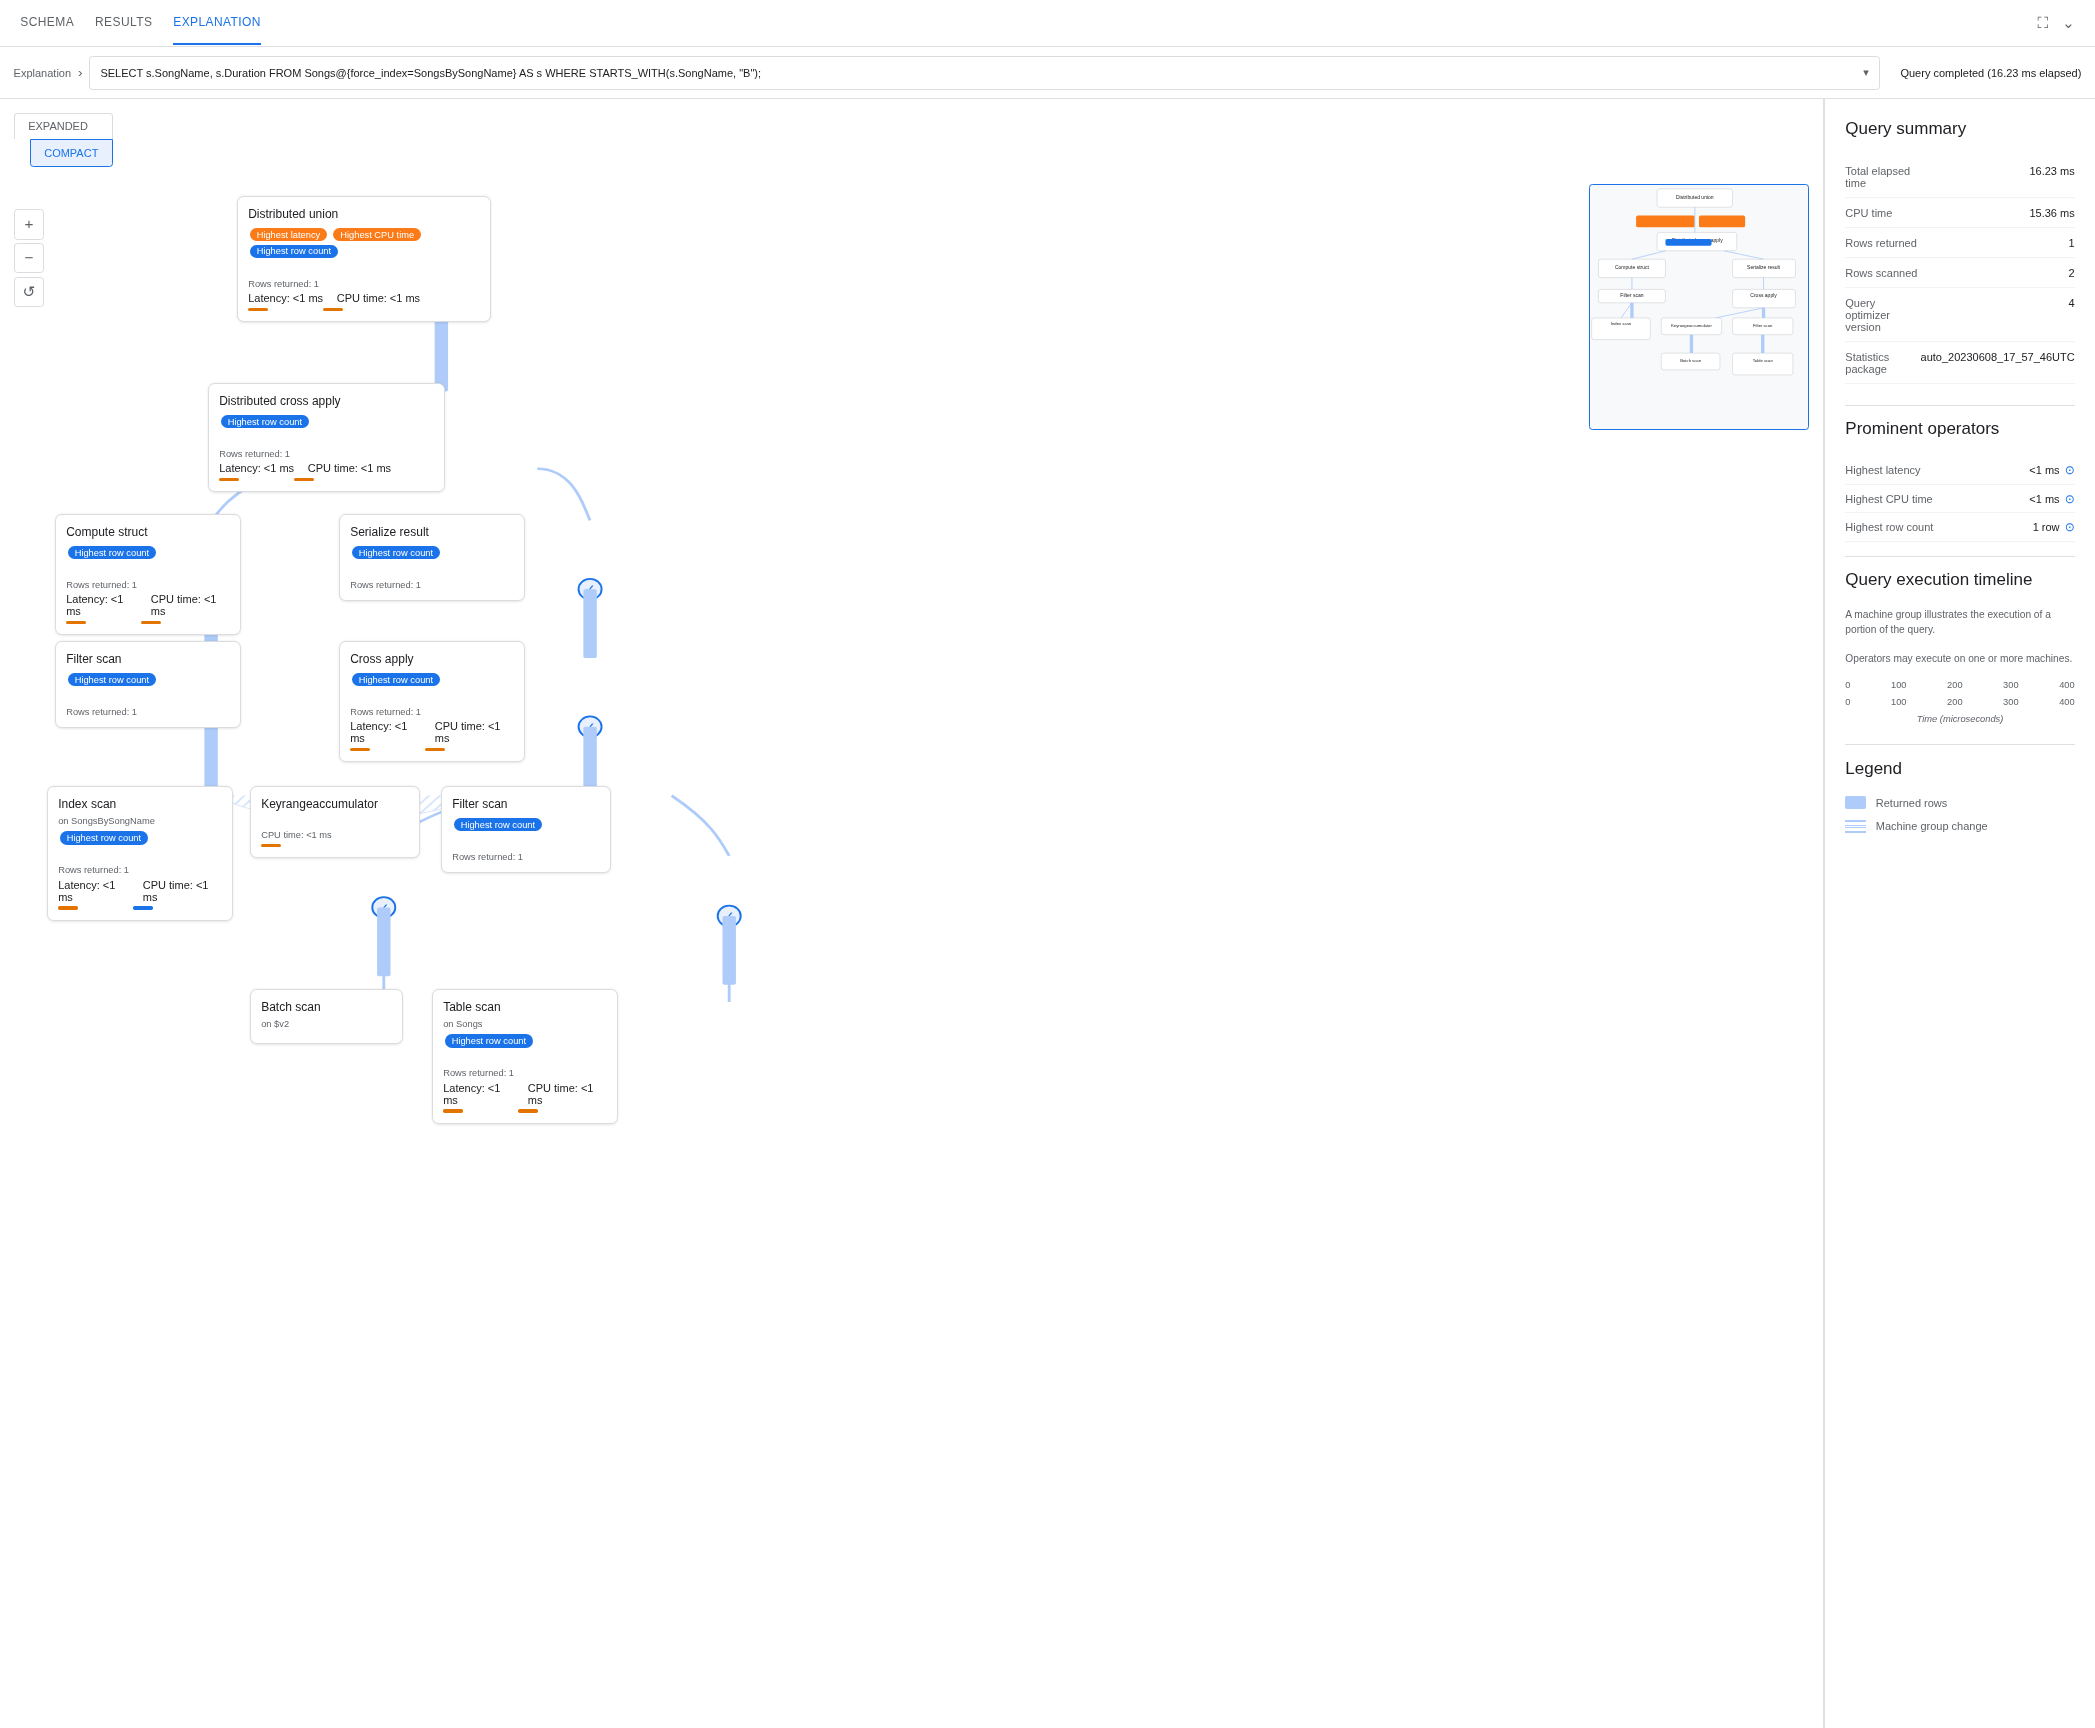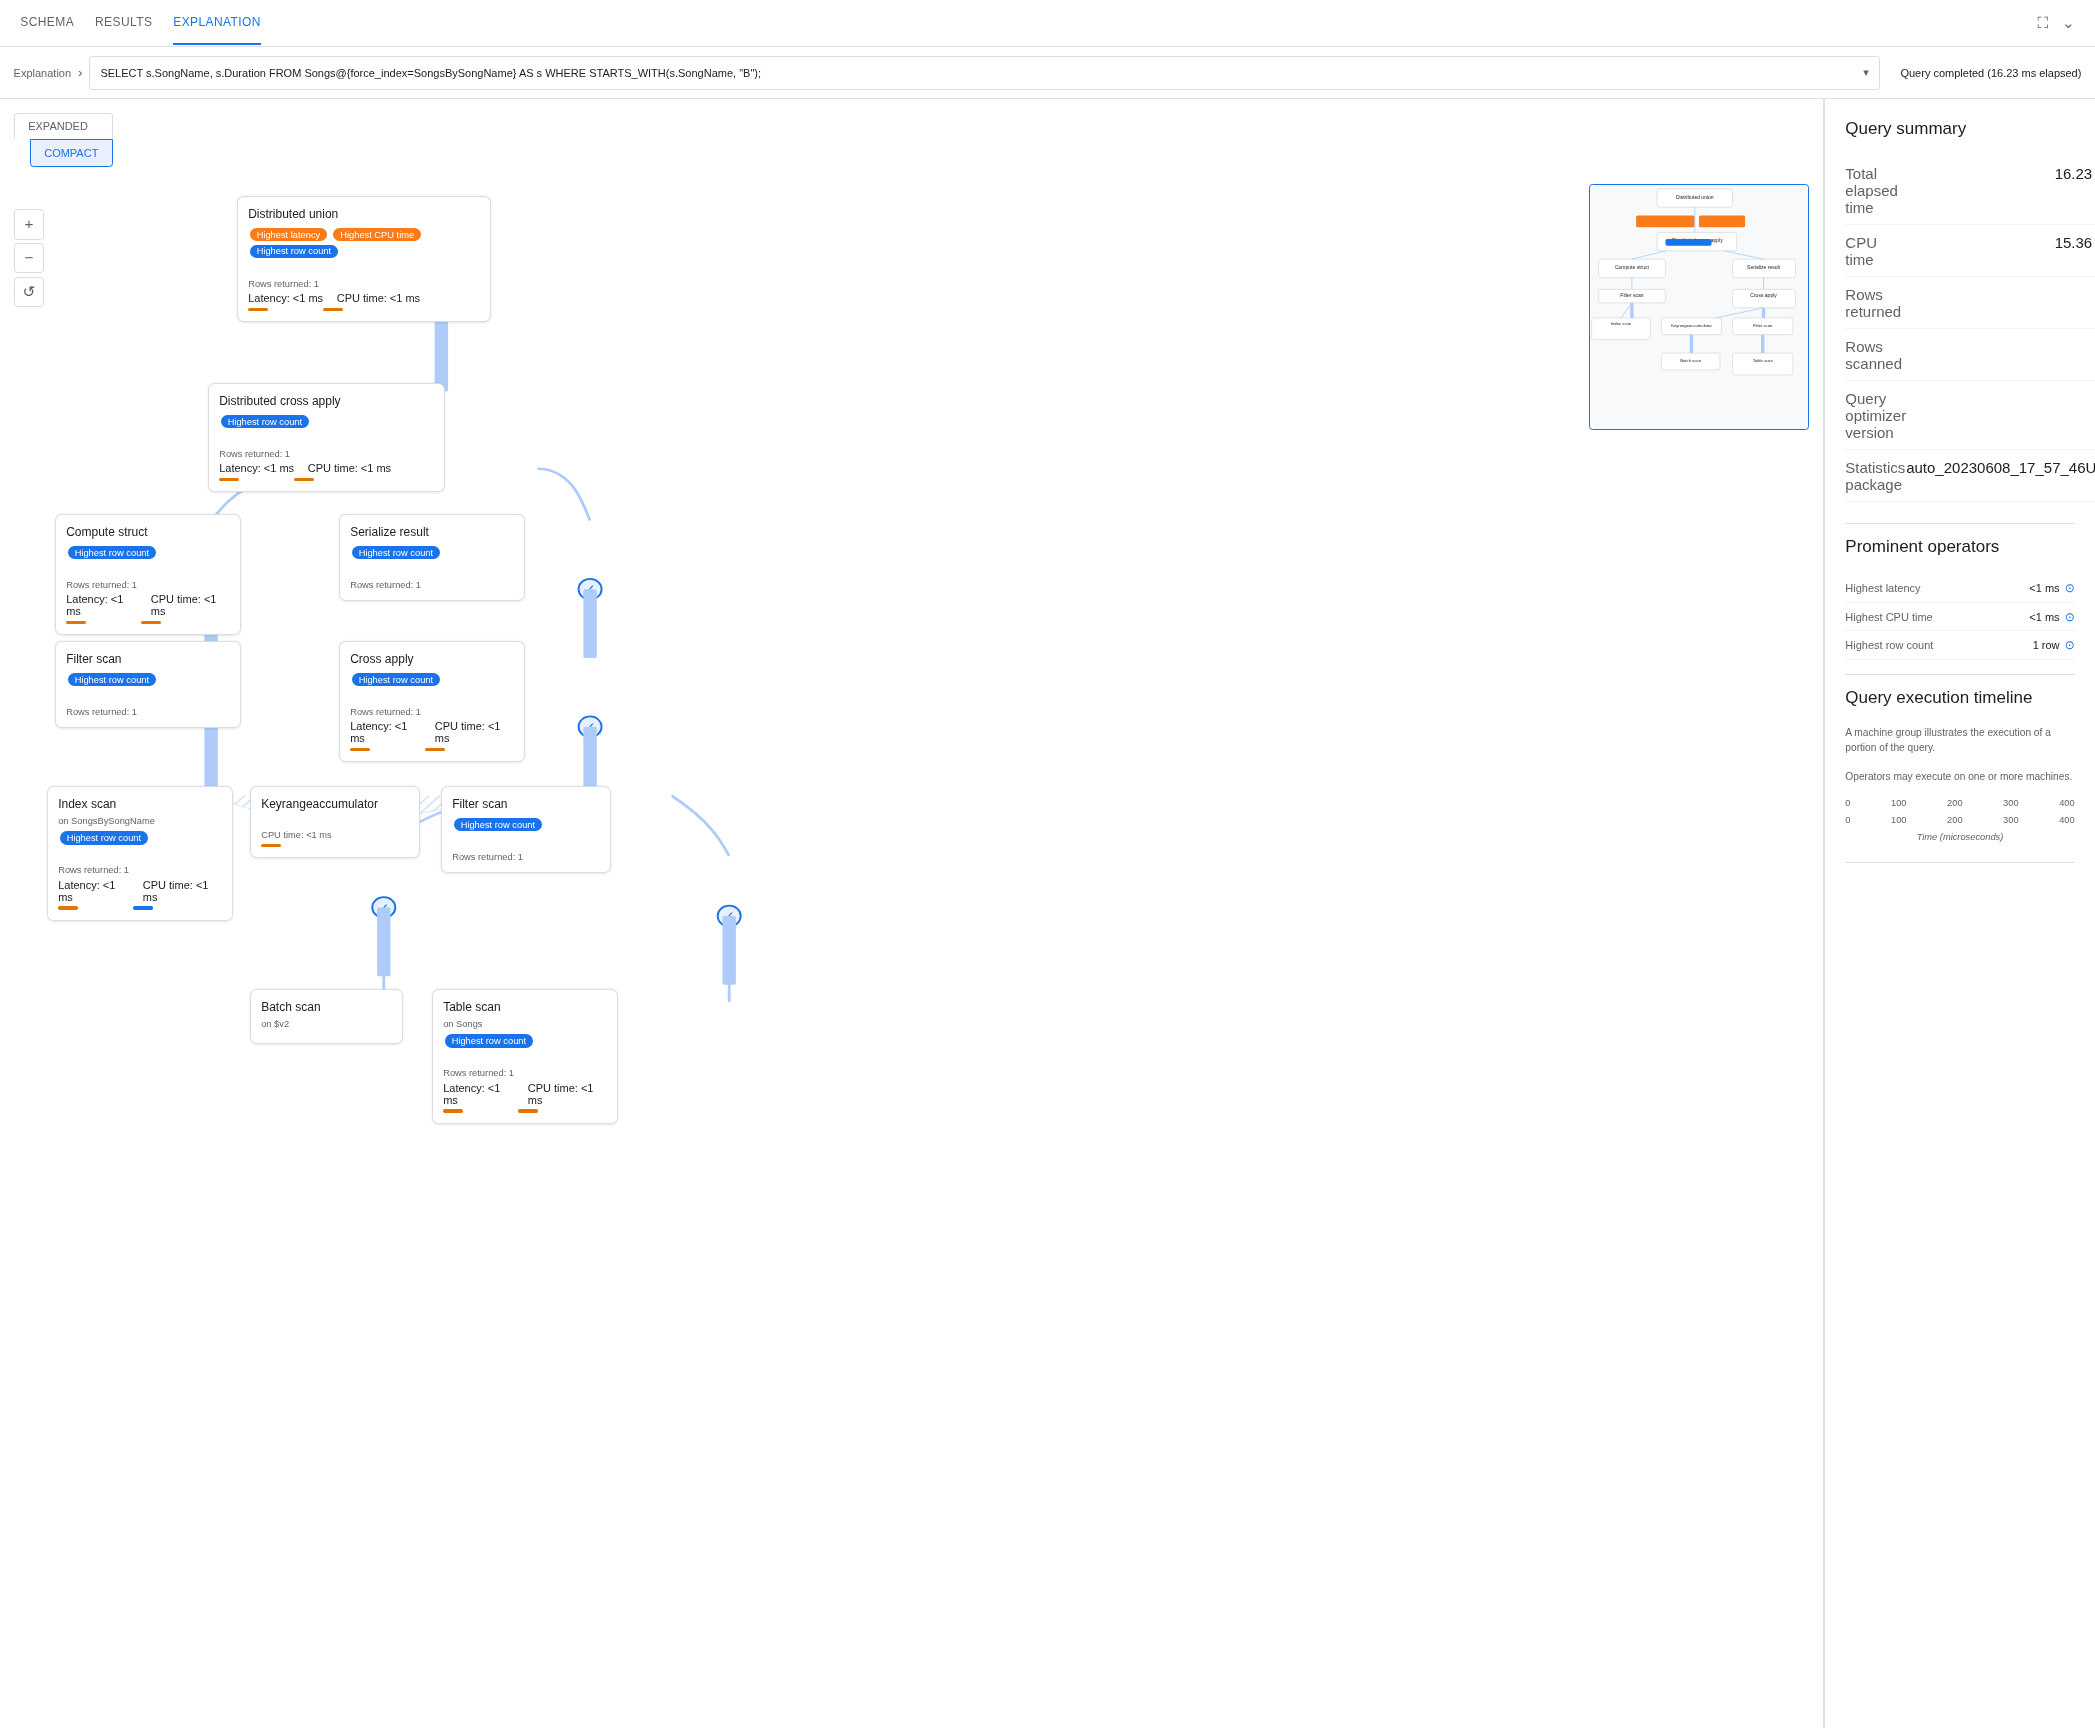--- a/index.html
+++ b/index.html
@@ -60,21 +60,21 @@
 
     
     .connectors { position: absolute; top: 0; left: 0; width: 100%; height: 100%; pointer-events: none; }
 
     
     .right-panel { width: 271px; overflow-y: auto; padding: 20.3px; border-left: 0.8px solid #e0e0e0; flex-shrink: 0; }
 
     .section-title { font-size: 17px; font-weight: 400; color: #202124; margin-bottom: 17px; }
     .summary-table { width: 100%; border-collapse: collapse; margin-bottom: 20.3px; }
     .summary-table tr { border-bottom: 0.8px solid #f1f3f4; }
-    .summary-table td { padding: 8.5px 0; font-size: 15px; color: #5f6368; vertical-align: top; }
+    .summary-table td { padding: 8.5px 0; font-size: 11px; color: #5f6368; vertical-align: top; }
     .summary-table td:last-child { color: #202124; text-align: right; font-weight: 500; }
 
     .divider { border: none; border-top: 0.8px solid #e0e0e0; margin: 13.6px 0; }
 
     .prominent-section { margin-bottom: 12px; }
     .prominent-row { display: flex; align-items: center; justify-content: space-between; padding: 6.8px 0; border-bottom: 0.8px solid #f1f3f4; font-size: 11px; }
     .prominent-label { color: #5f6368; }
     .prominent-value { color: #202124; display: flex; align-items: center; gap: 5.1px; }
     .link-icon { color: #1a73e8; font-size: 12px; cursor: pointer; }
 
@@ -442,16 +442,31 @@
           <span>200</span>
           <span>300</span>
           <span>400</span>
         </div>
         <div class="timeline-x-label">Time (microseconds)</div>
       </div>
     </div>
 
     <hr class="divider">
 
+    <div class="legend-section">
+      <div class="section-title">Legend</div>
+      <div class="legend-item">
+        <div class="legend-icon-rows"></div>
+        <span>Returned rows</span>
+      </div>
+      <div class="legend-item">
+        <div class="legend-icon-machine">
+          <div class="legend-stripe"></div>
+          <div style="height:2.5px; background:#fff; border-top:0.8px solid #aecbfa; border-bottom:0.8px solid #aecbfa;"></div>
+          <div class="legend-stripe"></div>
+        </div>
+        <span>Machine group change</span>
+      </div>
+    </div>
 
   </div>
 </div>
 
 
 </body></html>

